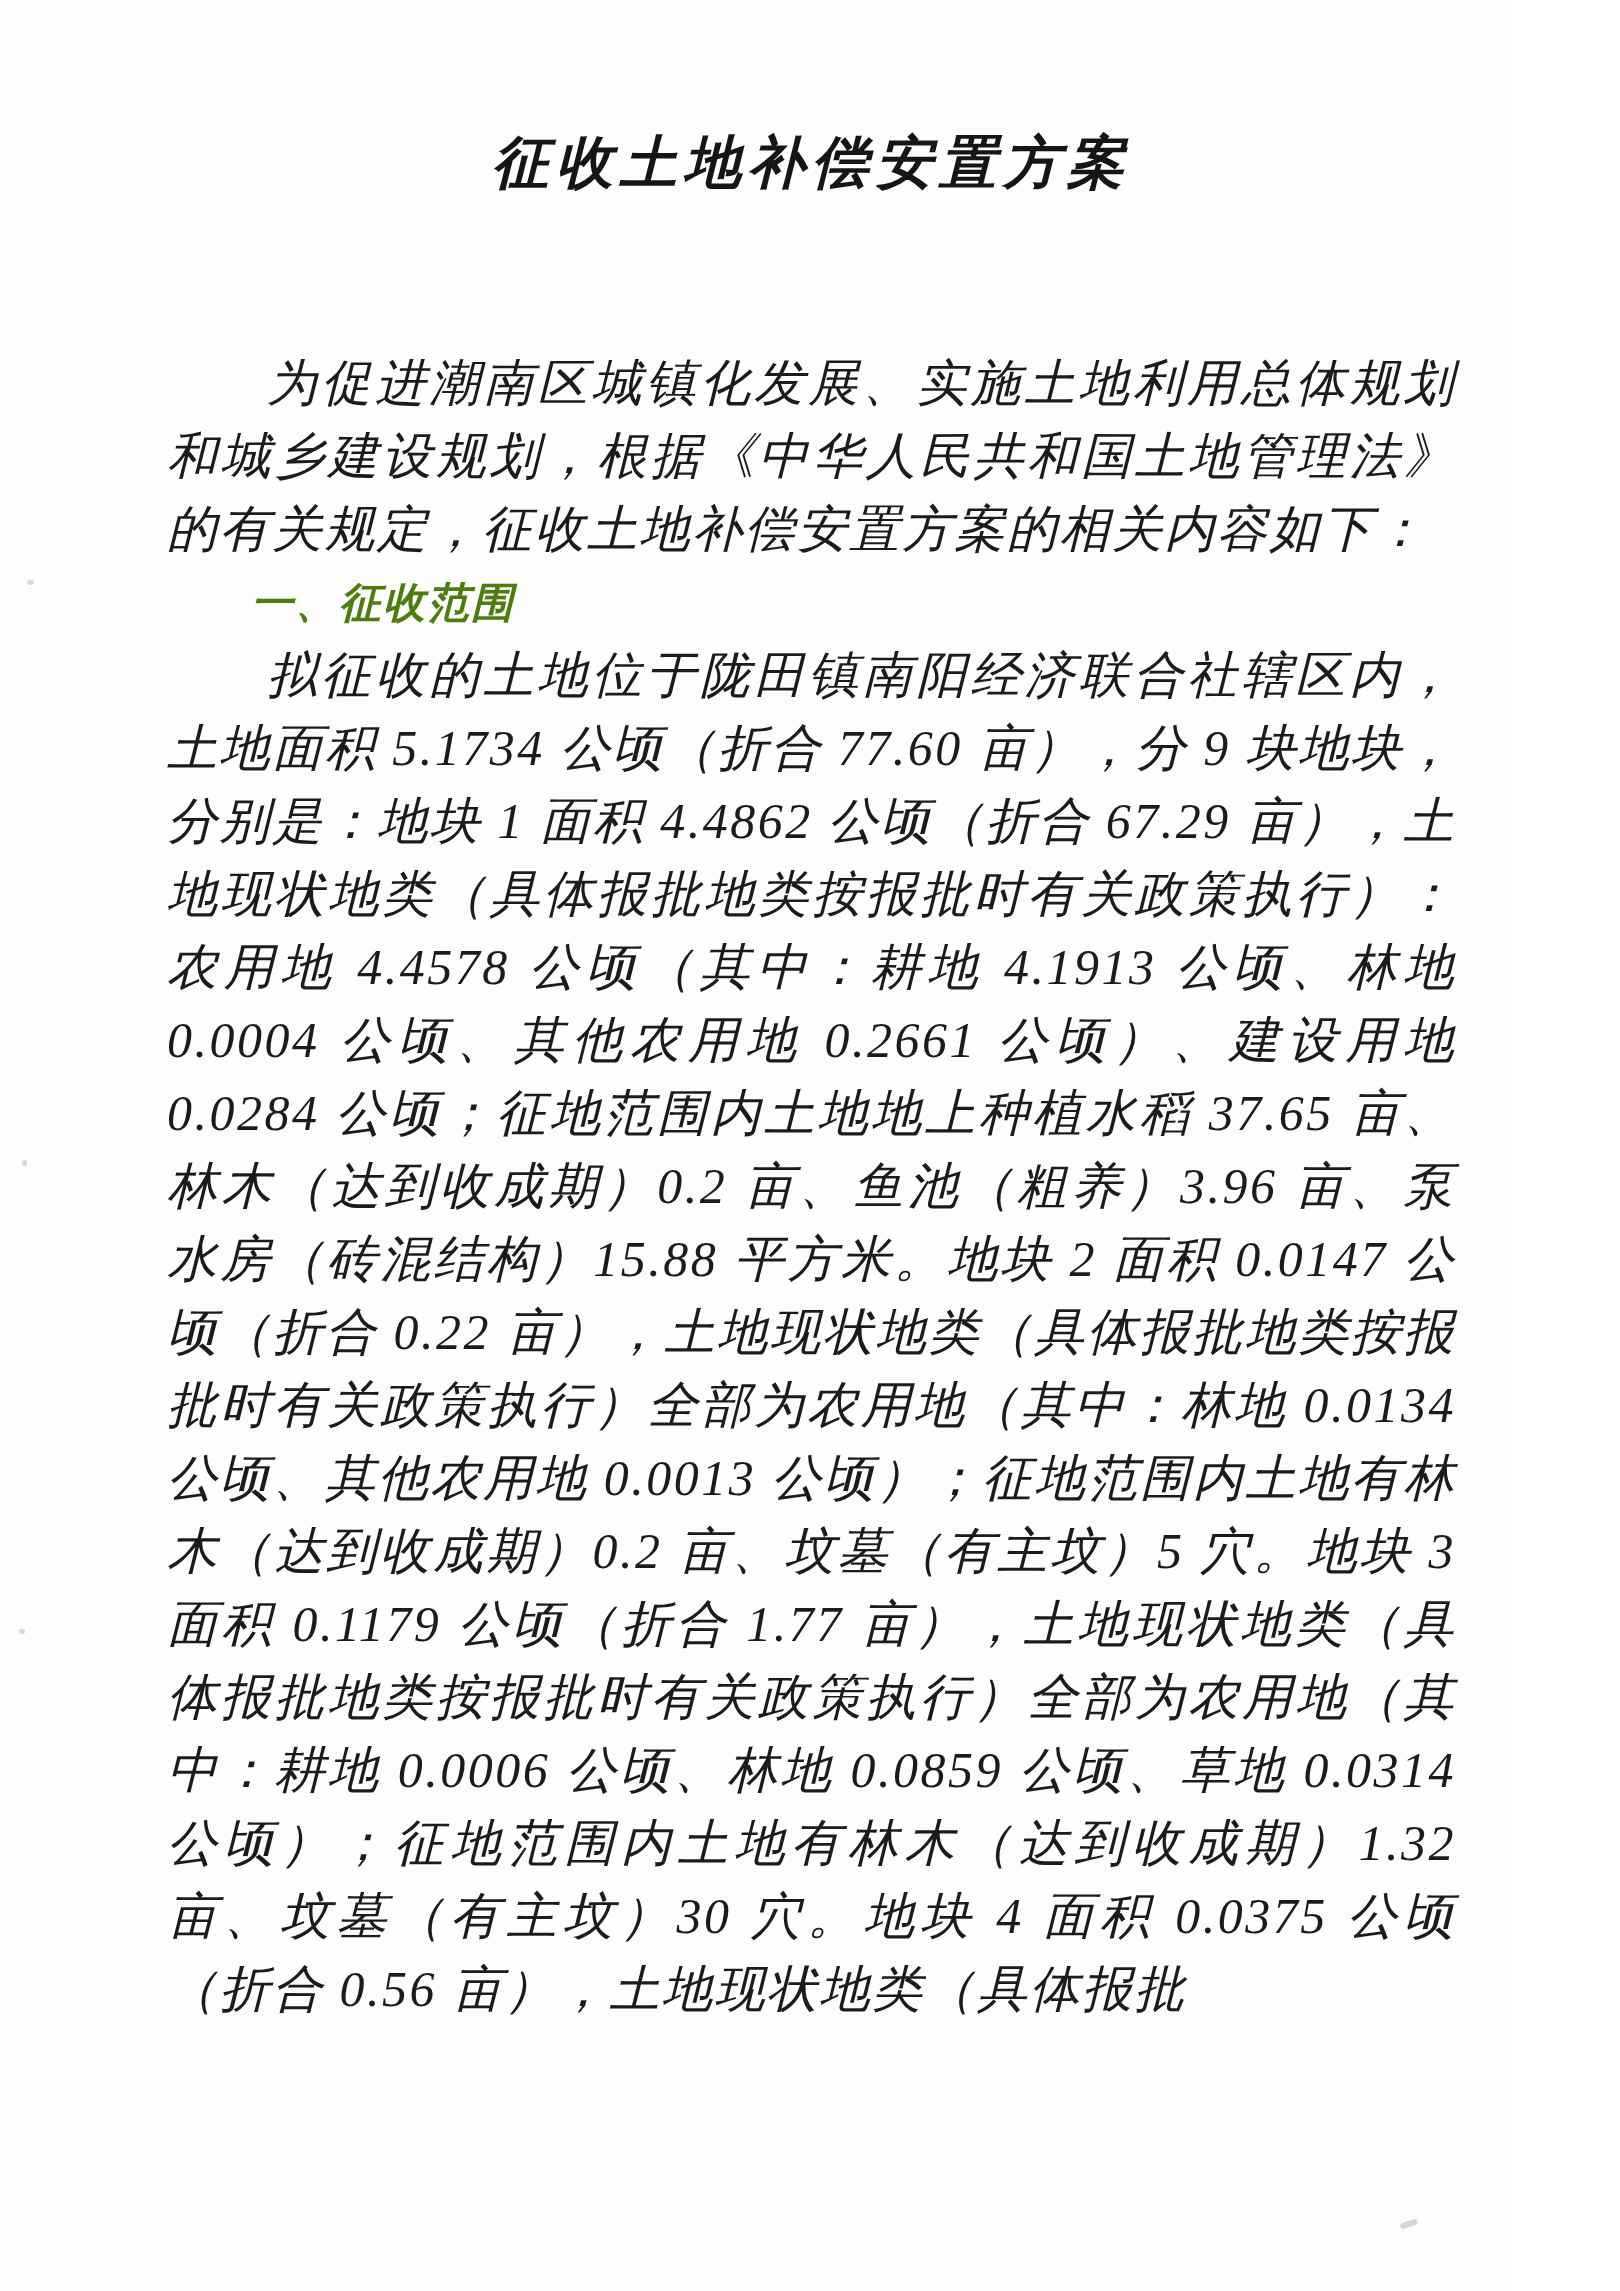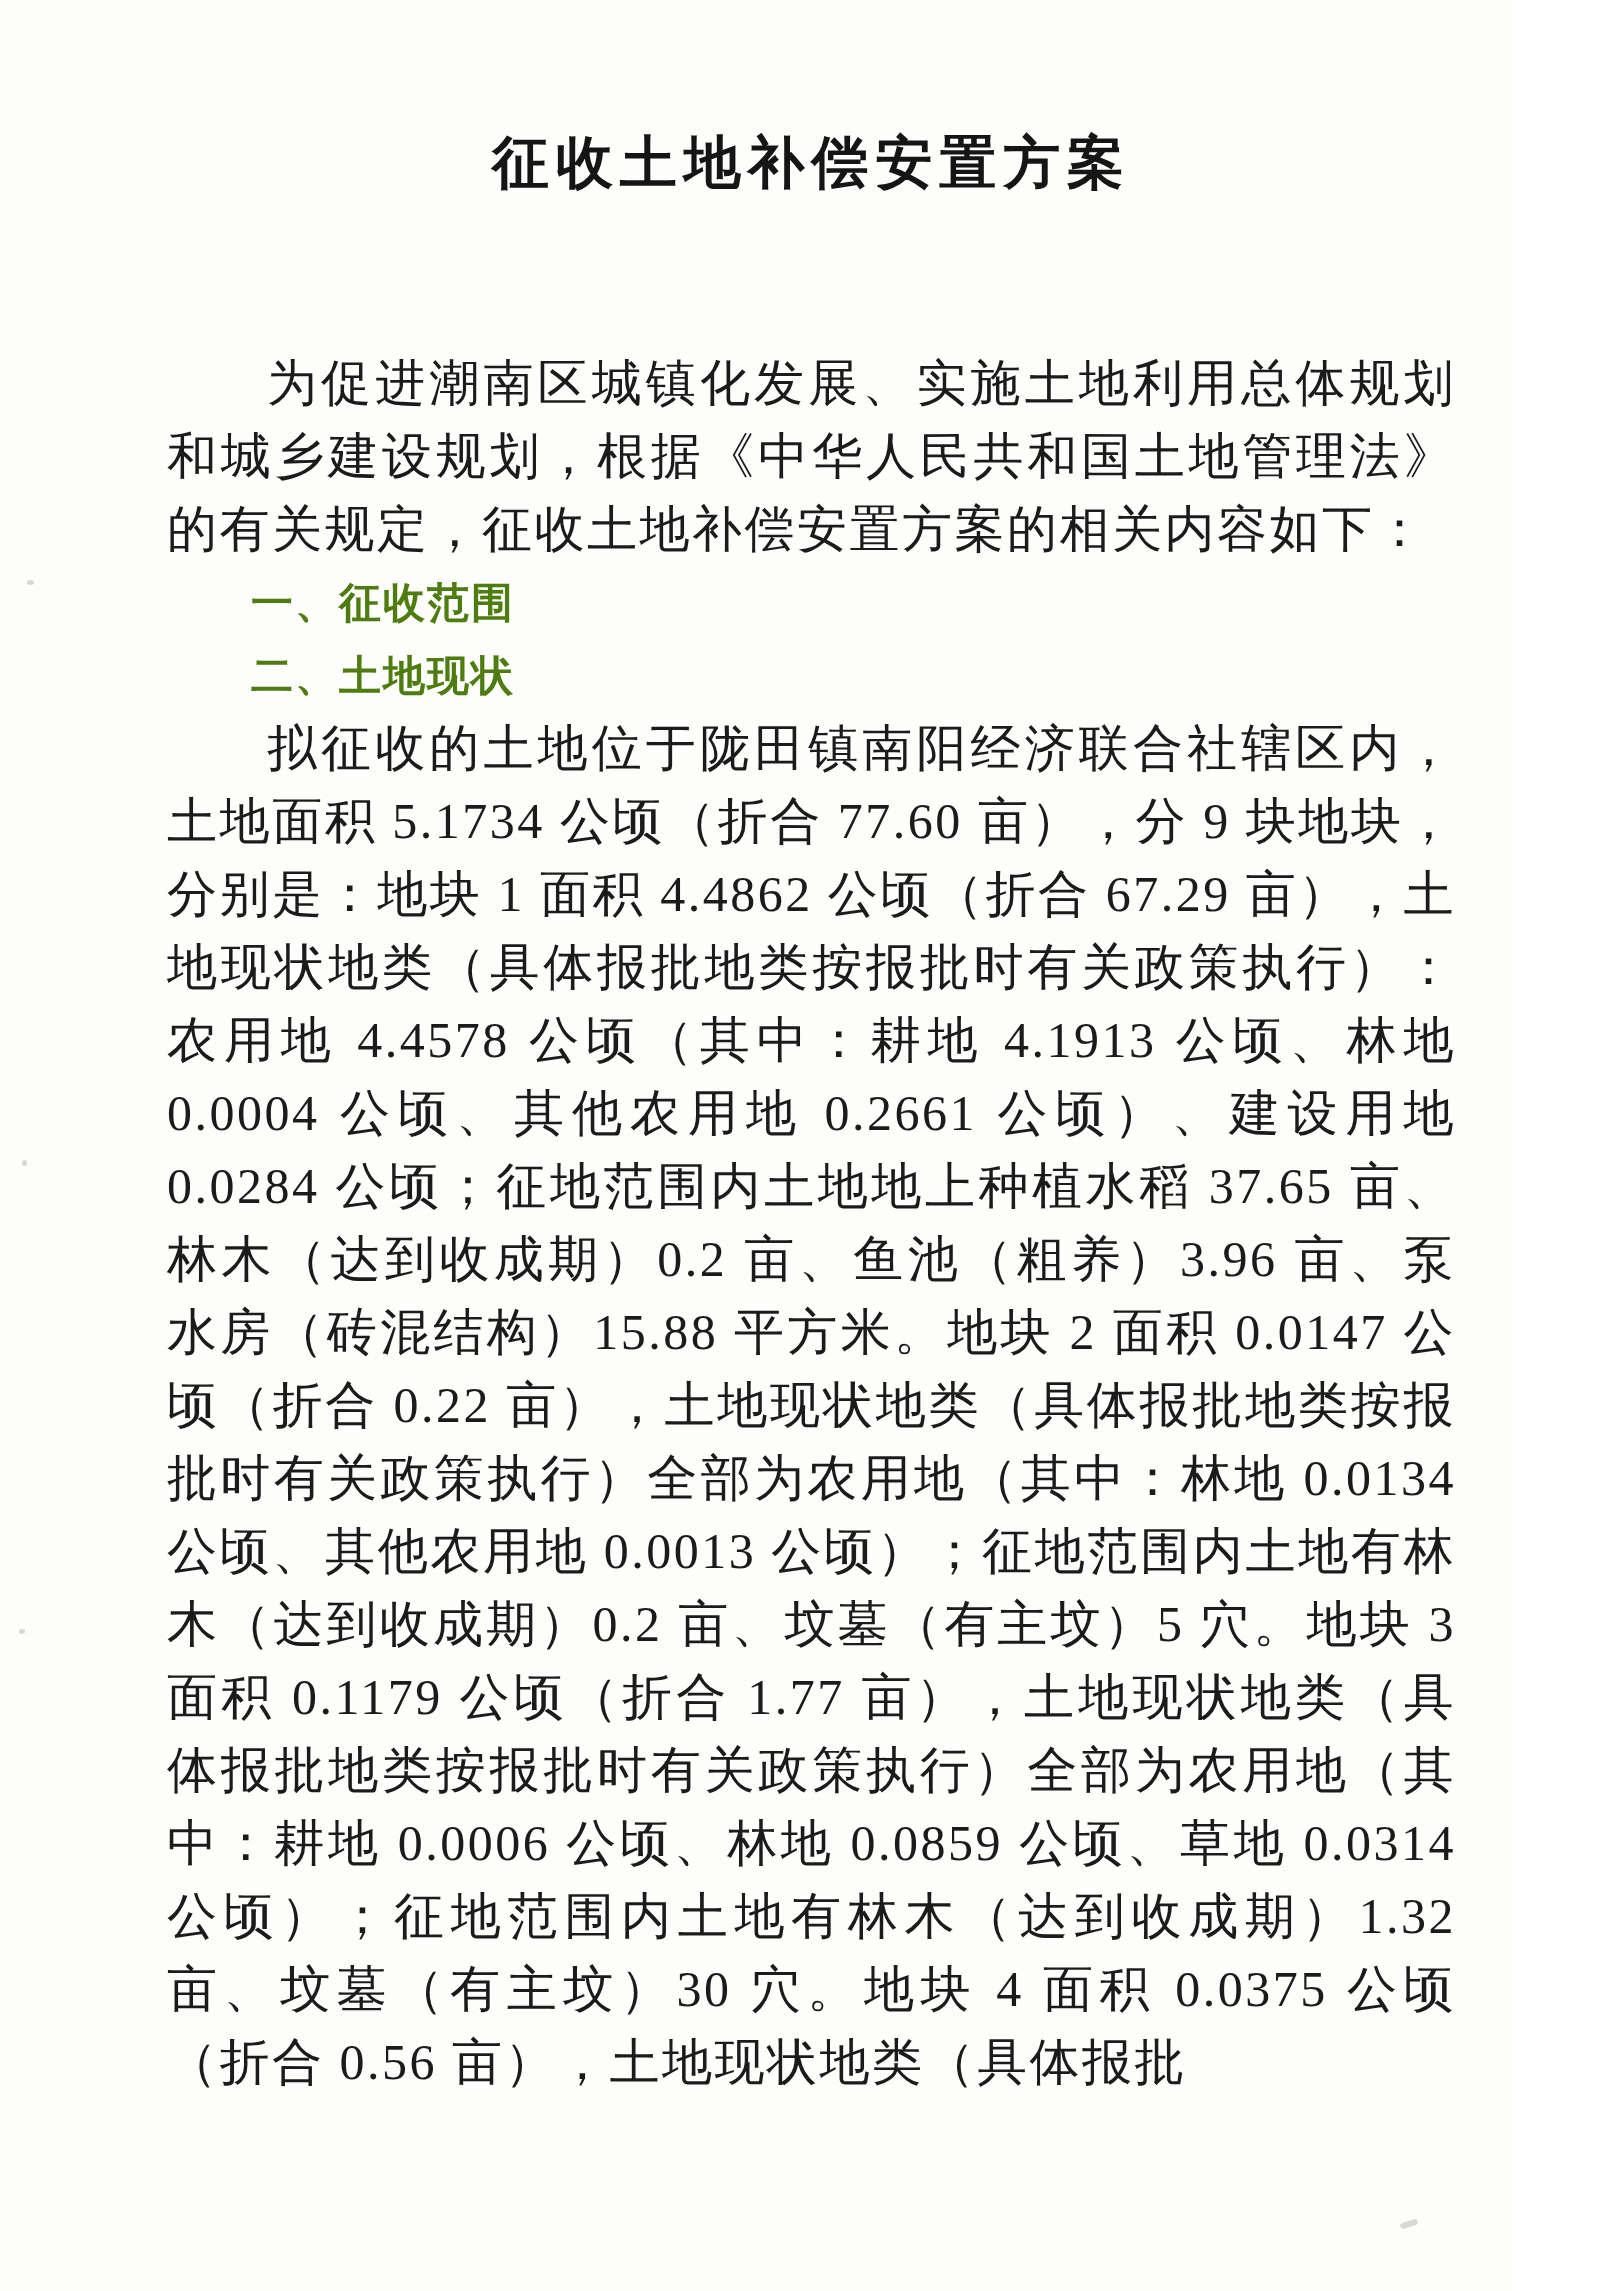--- a/index.html
+++ b/index.html
@@ -8,20 +8,21 @@
     background: #ffffff;
   }
   .page {
     position: relative;
     width: 1512px;
     height: 2292px;
     background: #fdfdfc;
     overflow: hidden;
     color: #1b1b1b;
     box-sizing: border-box;
+    font-style: italic;
   }
   .content {
     position: absolute;
     left: 167px;
     top: 0;
     width: 1289px;
   }
   .doc-title {
     margin: 127px 0 0 0;
     text-align: center;
@@ -73,21 +74,20 @@
 
 <div class="page">
   <div class="content">
     <h1 class="doc-title">征收土地补偿安置方案</h1>
 
     <p class="para intro">为促进潮南区城镇化发展、实施土地利用总体规划和城乡建设规划，根据《中华人民共和国土地管理法》的有关规定，征收土地补偿安置方案的相关内容如下：</p>
 
     <h2 class="sec-heading">一、征收范围</h2>
 
 
-    <h2 class="sec-heading">二、土地现状</h2>
 
     <p class="para">拟征收的土地位于陇田镇南阳经济联合社辖区内，土地面积 5.1734 公顷（折合 77.60 亩），分 9 块地块，分别是：地块 1 面积 4.4862 公顷（折合 67.29 亩），土地现状地类（具体报批地类按报批时有关政策执行）：农用地 4.4578 公顷（其中：耕地 4.1913 公顷、林地 0.0004 公顷、其他农用地 0.2661 公顷）、建设用地 0.0284 公顷；征地范围内土地地上种植水稻 37.65 亩、林木（达到收成期）0.2 亩、鱼池（粗养）3.96 亩、泵水房（砖混结构）15.88 平方米。地块 2 面积 0.0147 公顷（折合 0.22 亩），土地现状地类（具体报批地类按报批时有关政策执行）全部为农用地（其中：林地 0.0134 公顷、其他农用地 0.0013 公顷）；征地范围内土地有林木（达到收成期）0.2 亩、坟墓（有主坟）5 穴。地块 3 面积 0.1179 公顷（折合 1.77 亩），土地现状地类（具体报批地类按报批时有关政策执行）全部为农用地（其中：耕地 0.0006 公顷、林地 0.0859 公顷、草地 0.0314 公顷）；征地范围内土地有林木（达到收成期）1.32 亩、坟墓（有主坟）30 穴。地块 4 面积 0.0375 公顷（折合 0.56 亩），土地现状地类（具体报批</p>
   </div>
 
   <div class="speck s1"></div>
   <div class="speck s2"></div>
   <div class="speck s3"></div>
   <div class="speck s4"></div>
 </div>
 

